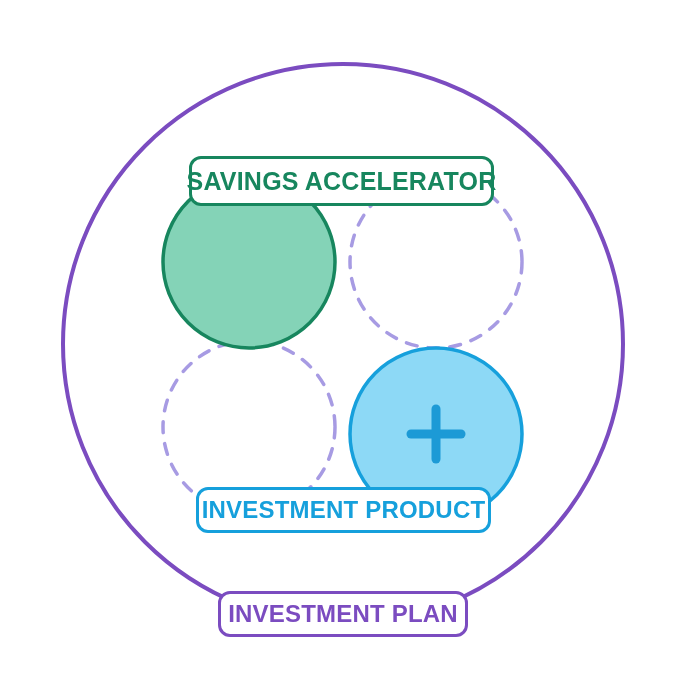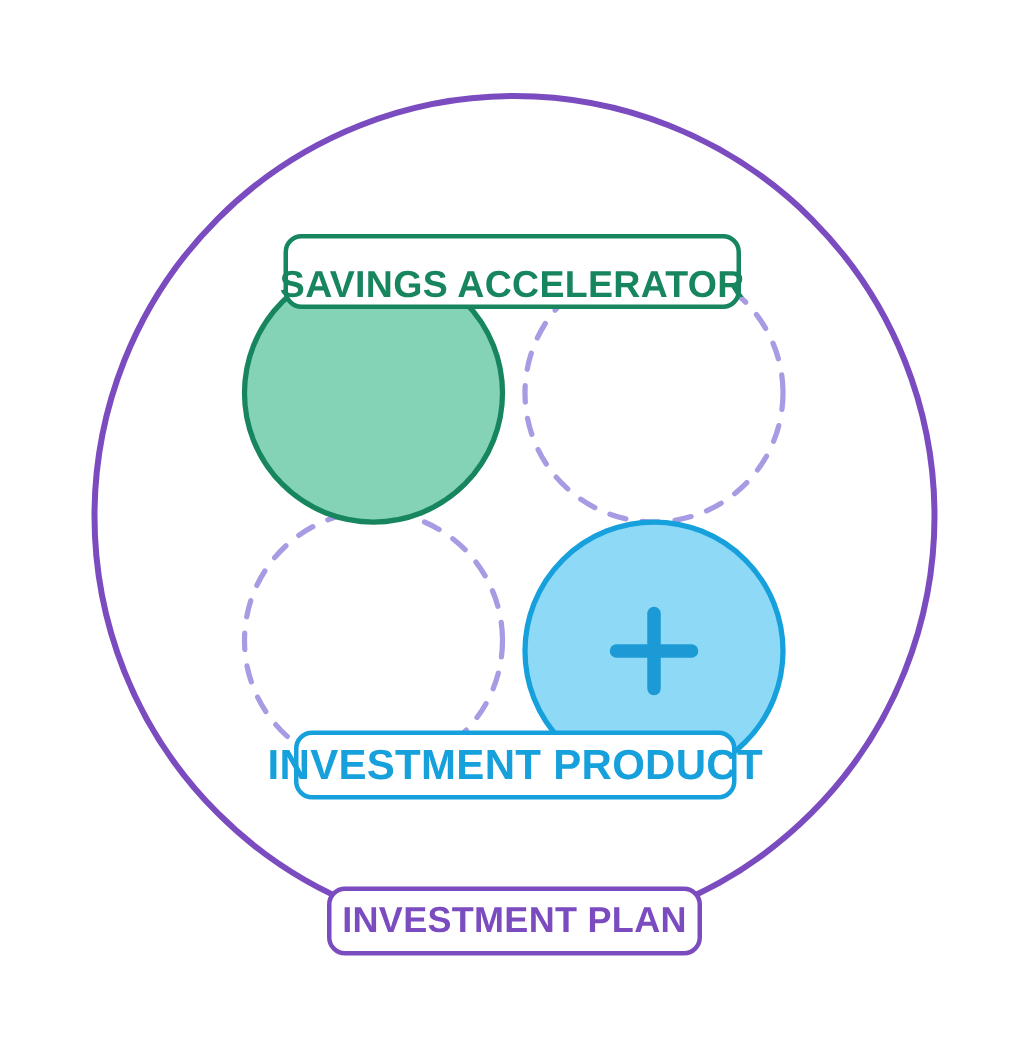--- a/index.html
+++ b/index.html
@@ -46,36 +46,35 @@
   .label-pill span {
     font-weight: bold;
     line-height: 1;
   }
   #label-savings-accelerator {
     left: 189px;
     top: 156px;
     width: 305px;
     height: 50px;
     border-color: #17865E;
-    align-items: flex-end;
   }
   #label-savings-accelerator span {
     color: #17865E;
     font-size: 25px;
   }
   #label-investment-product {
     left: 196px;
     top: 487px;
     width: 295px;
     height: 46px;
     border-color: #16A0DC;
   }
   #label-investment-product span {
     color: #16A0DC;
-    font-size: 28px;
+    font-size: 24px;
   }
   #label-investment-plan {
     left: 218px;
     top: 591px;
     width: 250px;
     height: 46px;
     border-color: #7B4CC0;
   }
   #label-investment-plan span {
     color: #7B4CC0;

